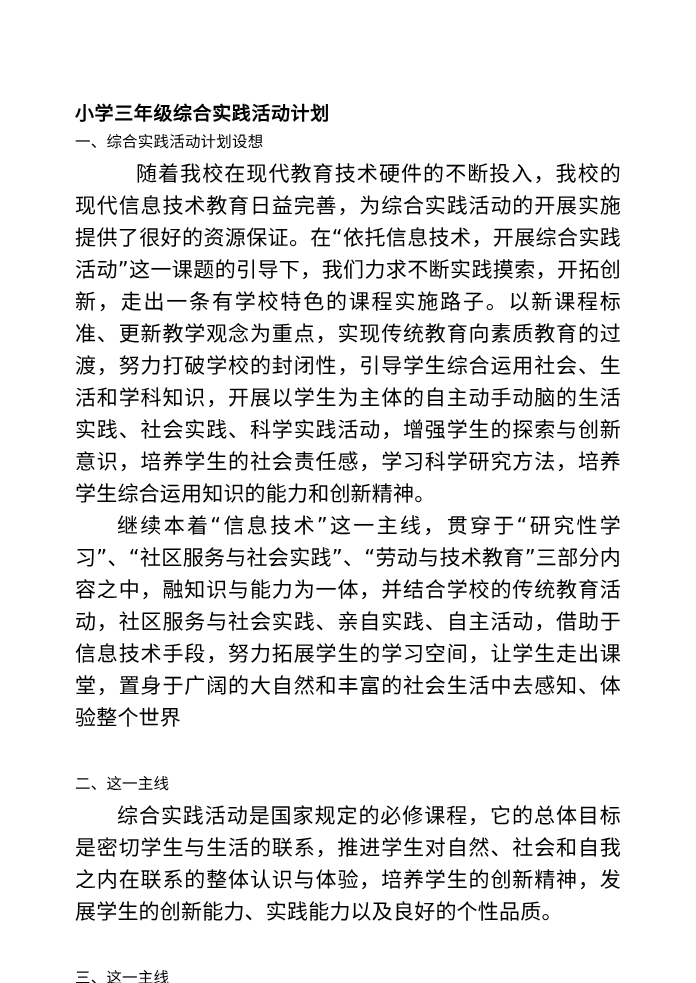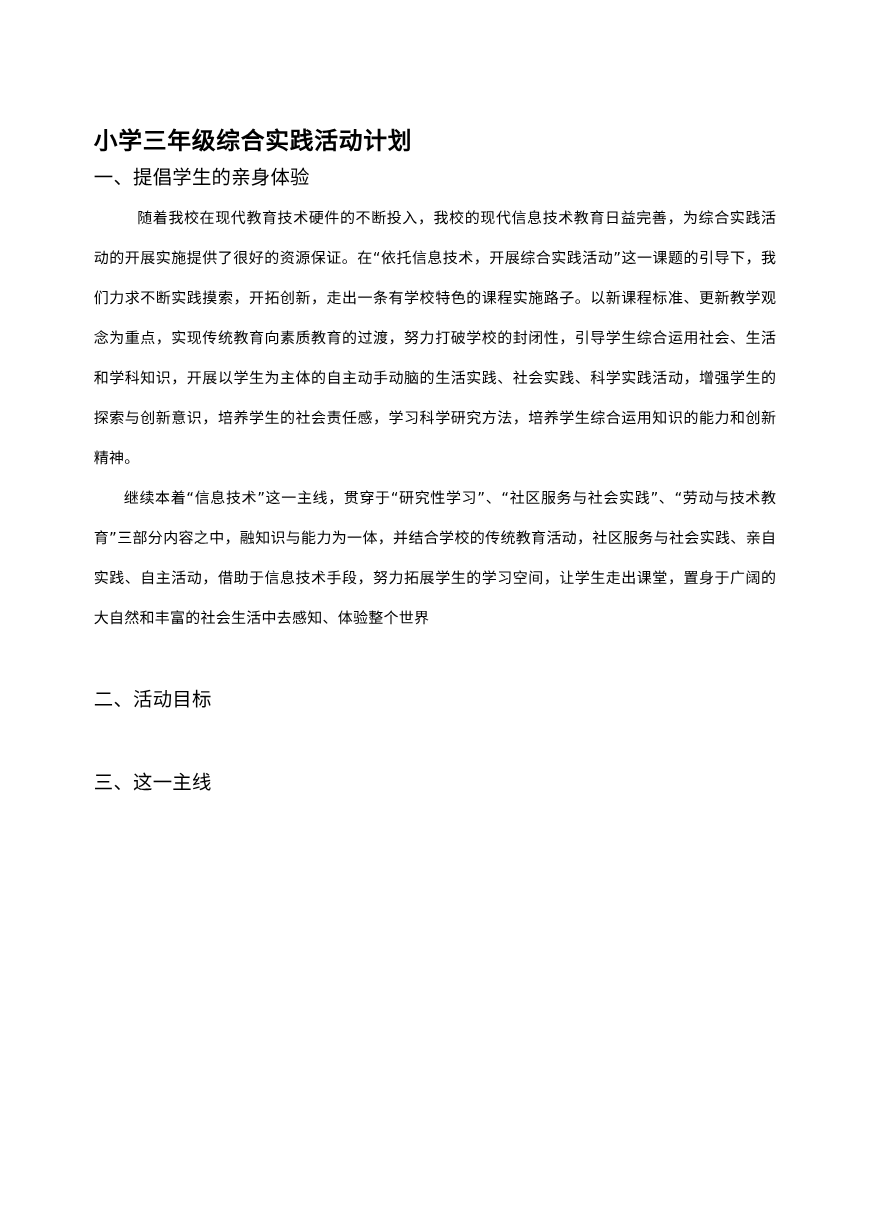--- a/index.html
+++ b/index.html
@@ -39,21 +39,21 @@
     line-height: 32px;
     margin: 0;
     font-weight: normal;
     letter-spacing: 0.2px;
     white-space: nowrap;
   }
   .heading-spaced {
     margin-top: 34px;
   }
   .para {
-    font-size: 12px;
+    font-size: 21px;
     line-height: 32px;
     margin: 0;
     text-align: justify;
     text-justify: inter-ideograph;
     letter-spacing: 0.2px;
     text-indent: 2em;
   }
   .para.indent-3 {
     text-indent: 2.9em;
   }
@@ -64,20 +64,21 @@
     text-align: left;
   }
 </style>
 </head>
 <body>
 
 <div class="page">
   <div class="content">
     <h1 class="doc-title">小学三年级综合实践活动计划</h1>
     <div id="blocks">
-        <p class="section-heading">一、提倡学生的亲身体验</p>
+        <p class="section-heading">一、综合实践活动计划设想</p>
         <p class="para indent-3">随着我校在现代教育技术硬件的不断投入，我校的现代信息技术教育日益完善，为综合实践活动的开展实施提供了很好的资源保证。在“依托信息技术，开展综合实践活动”这一课题的引导下，我们力求不断实践摸索，开拓创新，走出一条有学校特色的课程实施路子。以新课程标准、更新教学观念为重点，实现传统教育向素质教育的过渡，努力打破学校的封闭性，引导学生综合运用社会、生活和学科知识，开展以学生为主体的自主动手动脑的生活实践、社会实践、科学实践活动，增强学生的探索与创新意识，培养学生的社会责任感，学习科学研究方法，培养学生综合运用知识的能力和创新精神。</p>
         <p class="para">继续本着“信息技术”这一主线，贯穿于“研究性学习”、“社区服务与社会实践”、“劳动与技术教育”三部分内容之中，融知识与能力为一体，并结合学校的传统教育活动，社区服务与社会实践、亲自实践、自主活动，借助于信息技术手段，努力拓展学生的学习空间，让学生走出课堂，置身于广阔的大自然和丰富的社会生活中去感知、体验整个世界</p>
-        <p class="section-heading heading-spaced">二、活动目标</p>
+        <p class="section-heading heading-spaced">二、这一主线</p>
+        <p class="para">综合实践活动是国家规定的必修课程，它的总体目标是密切学生与生活的联系，推进学生对自然、社会和自我之内在联系的整体认识与体验，培养学生的创新精神，发展学生的创新能力、实践能力以及良好的个性品质。</p>
         <p class="section-heading heading-spaced">三、这一主线</p>
       </div>
   </div>
 </div>
 
 </body></html>

